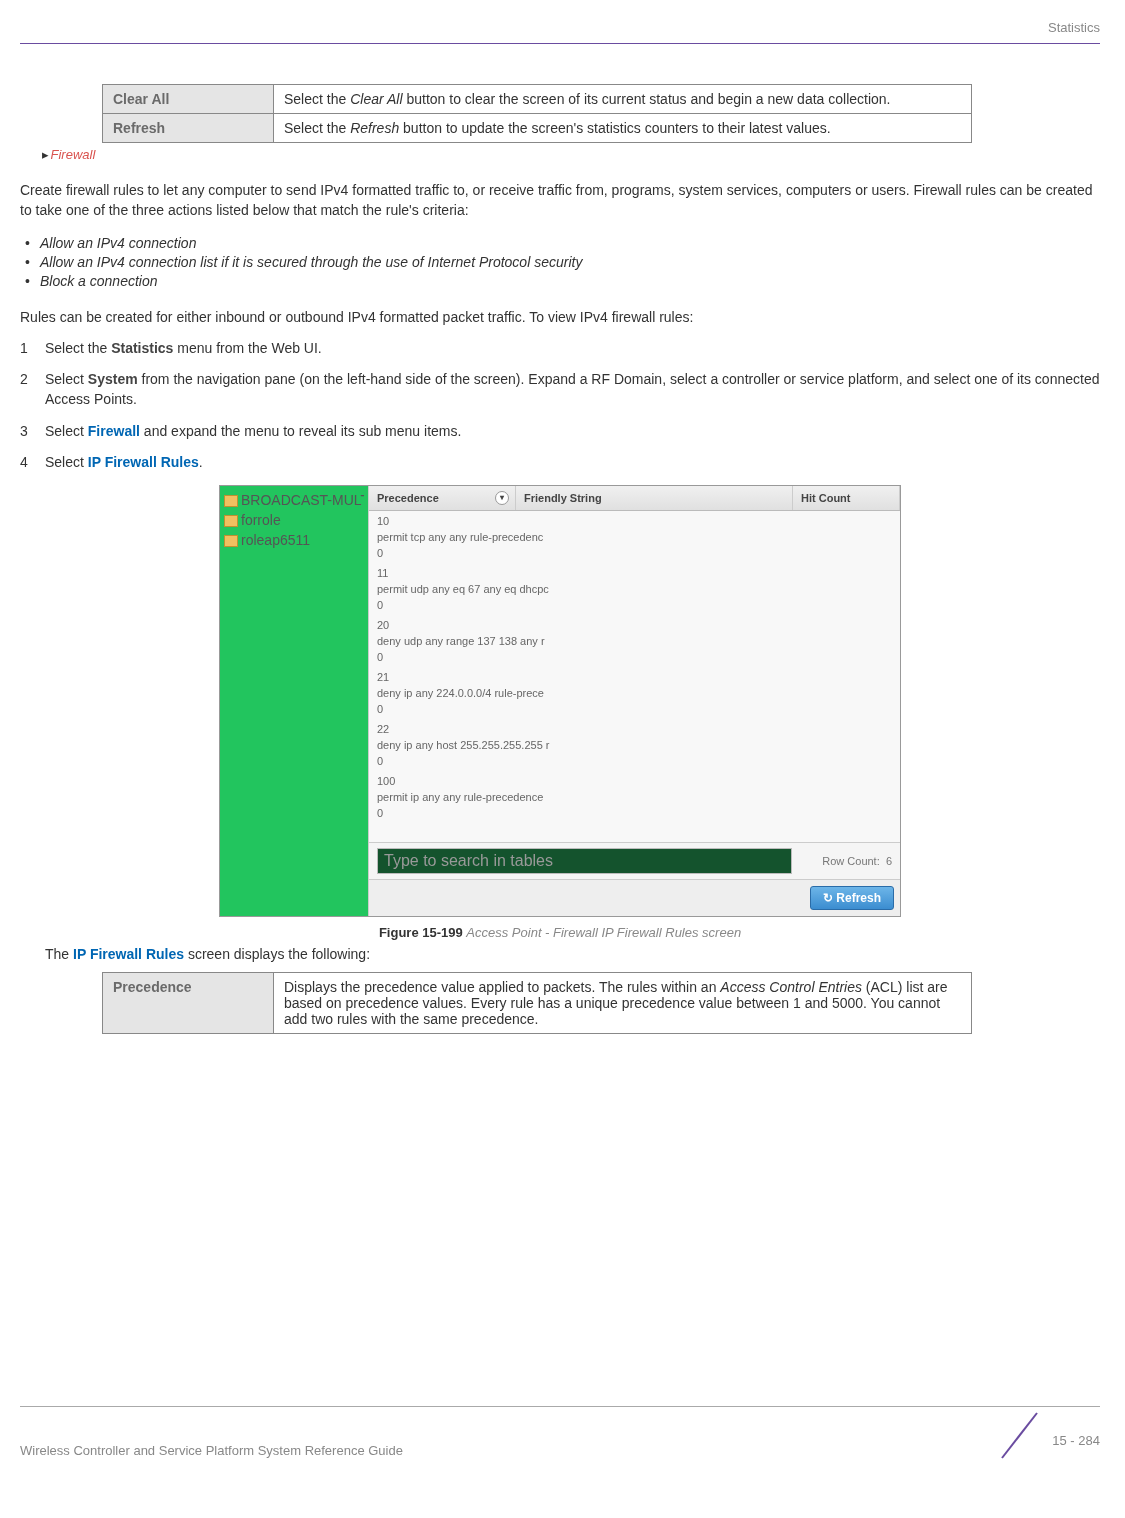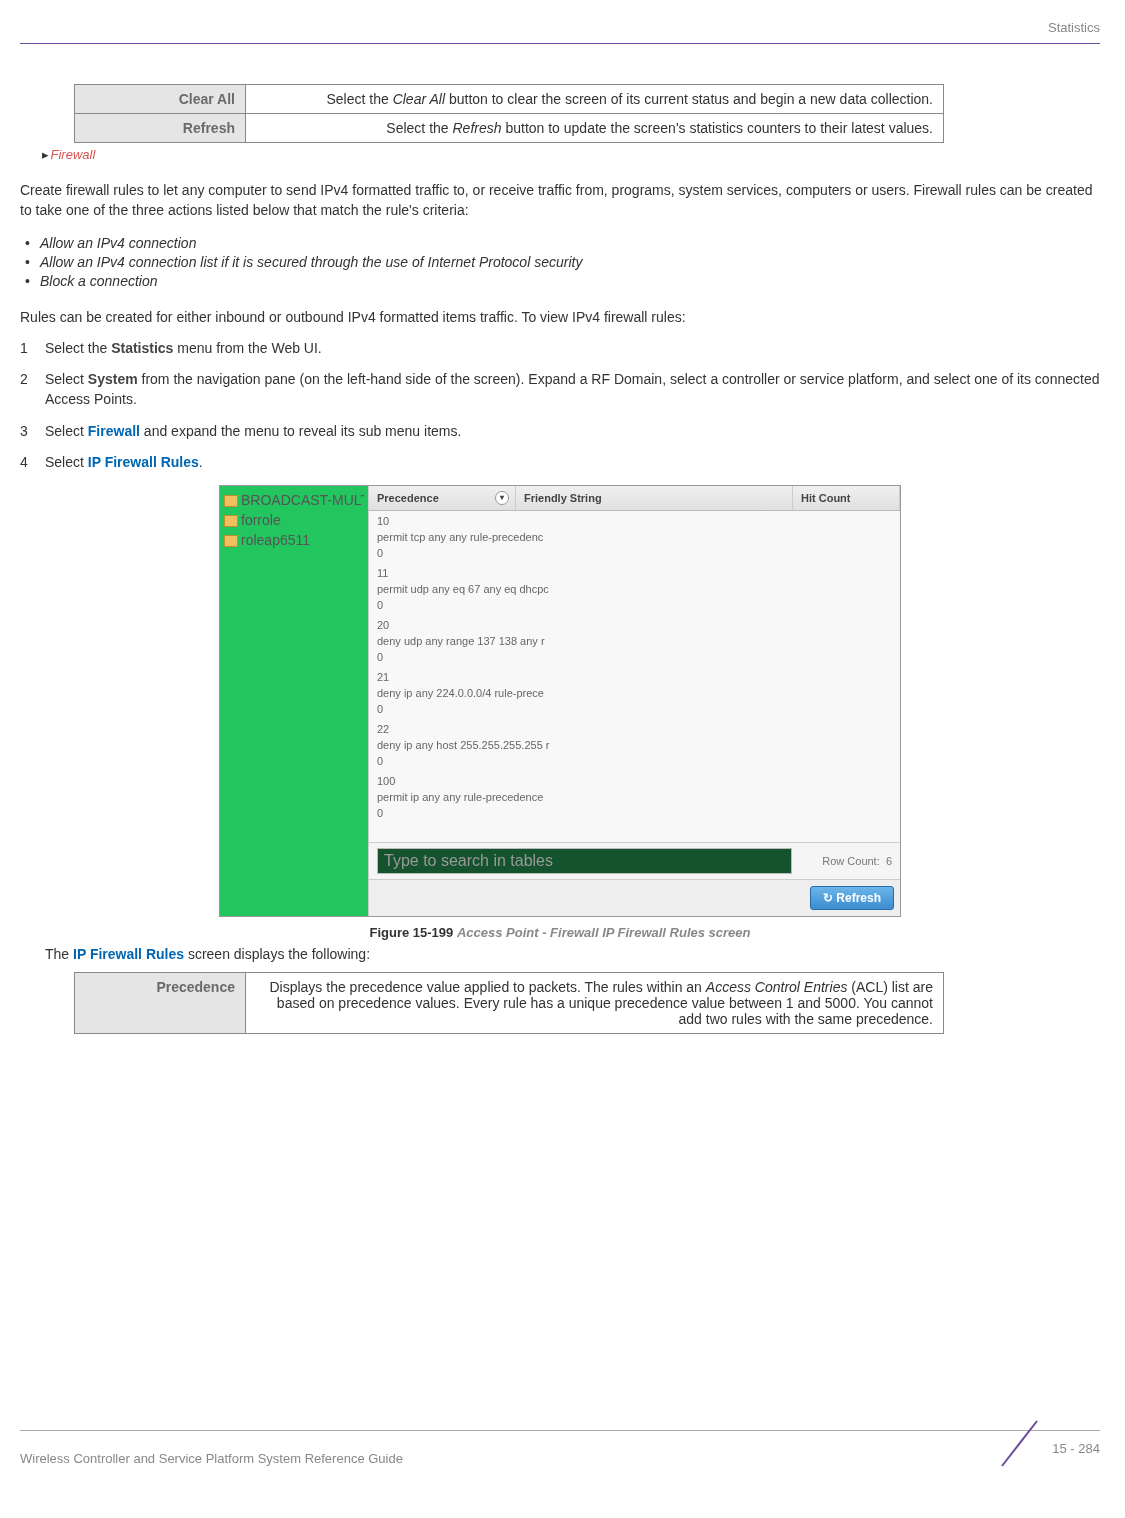--- a/index.html
+++ b/index.html
@@ -21,23 +21,22 @@
       text-align: right;
       color: #888;
       font-size: 13px;
       margin-bottom: 10px;
       border-bottom: 1px solid #6a4ca0;
       padding-bottom: 8px;
     }
     table.param-table {
       border-collapse: collapse;
       width: 870px;
-      margin-left: 54px;
+      margin-left: 82px;
       margin-top: 40px;
-      text-align: right;
     }
     table.param-table td {
       border: 1px solid #888;
       padding: 6px 10px;
       vertical-align: top;
     }
     table.param-table td.label {
       width: 150px;
       background: #e5e5e5;
       color: #6a6a6a;
@@ -247,29 +246,28 @@
       font-size: 13px;
       margin: 8px 0 4px;
     }
     .figure-caption .fignum {
       font-weight: bold;
       color: #333;
     }
     .figure-caption .figtitle {
       font-style: italic;
       color: #888;
-      font-weight: bold;
     }
     .footer {
       position: absolute;
-      bottom: 12px;
+      bottom: 20px;
       left: 20px;
       right: 25px;
       border-top: 1px solid #aaa;
-      padding-top: 10px;
+      padding-top: 26px;
       display: flex;
       justify-content: space-between;
       align-items: flex-end;
       color: #888;
       font-size: 13px;
     }
     .footer-right {
       position: relative;
       padding-left: 60px;
       padding-bottom: 10px;
@@ -308,21 +306,21 @@
   <div class="breadcrumb">Firewall</div>
 
   <div class="body-text">Create firewall rules to let any computer to send IPv4 formatted traffic to, or receive traffic from, programs, system services, computers or users. Firewall rules can be created to take one of the three actions listed below that match the rule's criteria:</div>
 
   <ul class="bullet-list">
     <li>Allow an IPv4 connection</li>
     <li>Allow an IPv4 connection list if it is secured through the use of Internet Protocol security</li>
     <li>Block a connection</li>
   </ul>
 
-  <div class="body-text">Rules can be created for either inbound or outbound IPv4 formatted items traffic. To view IPv4 firewall rules:</div>
+  <div class="body-text">Rules can be created for either inbound or outbound IPv4 formatted packet traffic. To view IPv4 firewall rules:</div>
 
   <ol class="steps">
     <li>
       <span>Select the </span><span class="bold-dark">Statistics</span><span> menu from the Web UI.</span>
     </li>
     <li>
       <span>Select </span><span class="bold-dark">System</span><span> from the navigation pane (on the left-hand side of the screen). Expand a RF Domain, select a controller or service platform, and select one of its connected Access Points.</span>
     </li>
     <li>
       <span>Select </span><span class="bold-blue">Firewall</span><span> and expand the menu to reveal its sub menu items.</span>

